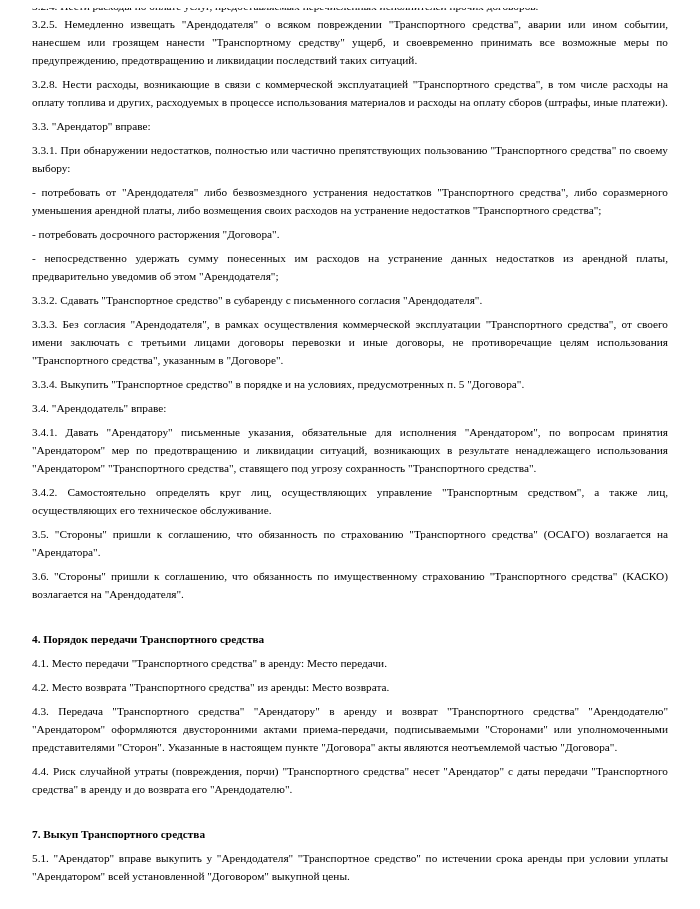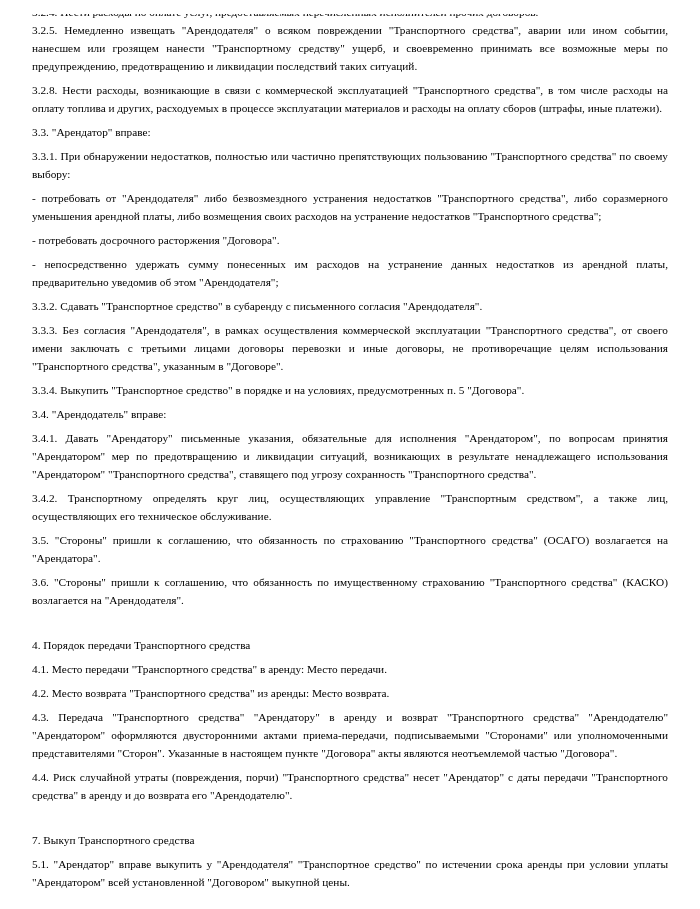--- a/index.html
+++ b/index.html
@@ -13,21 +13,21 @@
     height: 909px;
     overflow: hidden;
     font-family: "Liberation Serif", "DejaVu Serif", serif;
     color: #000000;
   }
   .page {
     position: relative;
     width: 700px;
     height: 909px;
     box-sizing: border-box;
-    padding: 14px 32px;
+    padding: 8px 32px;
     overflow: hidden;
   }
   
   .clipped-top {
     height: 7px;
     overflow: hidden;
     position: relative;
   }
   .clipped-top .inner {
     position: absolute;
@@ -52,47 +52,47 @@
     hyphens: none;
   }
   p.para:last-child {
     margin-bottom: 0;
   }
   h2.heading {
     margin: 0 0 6px 0;
     padding-top: 21px;
     font-size: 11.3px;
     line-height: 18px;
-    font-weight: normal;
+    font-weight: bold;
     text-align: left;
   }
 </style>
 </head>
 <body>
 
 <div class="page">
 
   <div class="clipped-top">
     <div class="inner">3.2.4. Нести расходы по оплате услуг, предоставляемых перечисленных исполнителей прочих договоров.</div>
   </div>
 
   <div class="doc-body" id="doc-body">
       <p class="para">3.2.5. Немедленно извещать "Арендодателя" о всяком повреждении "Транспортного средства", аварии или ином событии, нанесшем или грозящем нанести "Транспортному средству" ущерб, и своевременно принимать все возможные меры по предупреждению, предотвращению и ликвидации последствий таких ситуаций.</p>
-      <p class="para">3.2.8. Нести расходы, возникающие в связи с коммерческой эксплуатацией "Транспортного средства", в том числе расходы на оплату топлива и других, расходуемых в процессе эксплуатации материалов и расходы на оплату сборов (штрафы, иные платежи).</p>
+      <p class="para">3.2.8. Нести расходы, возникающие в связи с коммерческой эксплуатацией "Транспортного средства", в том числе расходы на оплату топлива и других, расходуемых в процессе использования материалов и расходы на оплату сборов (штрафы, иные платежи).</p>
       <p class="para">3.3. "Арендатор" вправе:</p>
       <p class="para">3.3.1. При обнаружении недостатков, полностью или частично препятствующих пользованию "Транспортного средства" по своему выбору:</p>
       <p class="para">- потребовать от "Арендодателя" либо безвозмездного устранения недостатков "Транспортного средства", либо соразмерного уменьшения арендной платы, либо возмещения своих расходов на устранение недостатков "Транспортного средства";</p>
       <p class="para">- потребовать досрочного расторжения "Договора".</p>
       <p class="para">- непосредственно удержать сумму понесенных им расходов на устранение данных недостатков из арендной платы, предварительно уведомив об этом "Арендодателя";</p>
       <p class="para">3.3.2. Сдавать "Транспортное средство" в субаренду с письменного согласия "Арендодателя".</p>
       <p class="para">3.3.3. Без согласия "Арендодателя", в рамках осуществления коммерческой эксплуатации "Транспортного средства", от своего имени заключать с третьими лицами договоры перевозки и иные договоры, не противоречащие целям использования "Транспортного средства", указанным в "Договоре".</p>
       <p class="para">3.3.4. Выкупить "Транспортное средство" в порядке и на условиях, предусмотренных п. 5 "Договора".</p>
       <p class="para">3.4. "Арендодатель" вправе:</p>
       <p class="para">3.4.1. Давать "Арендатору" письменные указания, обязательные для исполнения "Арендатором", по вопросам принятия "Арендатором" мер по предотвращению и ликвидации ситуаций, возникающих в результате ненадлежащего использования "Арендатором" "Транспортного средства", ставящего под угрозу сохранность "Транспортного средства".</p>
-      <p class="para">3.4.2. Транспортному определять круг лиц, осуществляющих управление "Транспортным средством", а также лиц, осуществляющих его техническое обслуживание.</p>
+      <p class="para">3.4.2. Самостоятельно определять круг лиц, осуществляющих управление "Транспортным средством", а также лиц, осуществляющих его техническое обслуживание.</p>
       <p class="para">3.5. "Стороны" пришли к соглашению, что обязанность по страхованию "Транспортного средства" (ОСАГО) возлагается на "Арендатора".</p>
       <p class="para">3.6. "Стороны" пришли к соглашению, что обязанность по имущественному страхованию "Транспортного средства" (КАСКО) возлагается на "Арендодателя".</p>
       <h2 class="heading">4. Порядок передачи Транспортного средства</h2>
       <p class="para">4.1. Место передачи "Транспортного средства" в аренду: Место передачи.</p>
       <p class="para">4.2. Место возврата "Транспортного средства" из аренды: Место возврата.</p>
       <p class="para">4.3. Передача "Транспортного средства" "Арендатору" в аренду и возврат "Транспортного средства" "Арендодателю" "Арендатором" оформляются двусторонними актами приема-передачи, подписываемыми "Сторонами" или уполномоченными представителями "Сторон". Указанные в настоящем пункте "Договора" акты являются неотъемлемой частью "Договора".</p>
       <p class="para">4.4. Риск случайной утраты (повреждения, порчи) "Транспортного средства" несет "Арендатор" с даты передачи "Транспортного средства" в аренду и до возврата его "Арендодателю".</p>
       <h2 class="heading">7. Выкуп Транспортного средства</h2>
       <p class="para">5.1. "Арендатор" вправе выкупить у "Арендодателя" "Транспортное средство" по истечении срока аренды при условии уплаты "Арендатором" всей установленной "Договором" выкупной цены.</p>
     </div>

